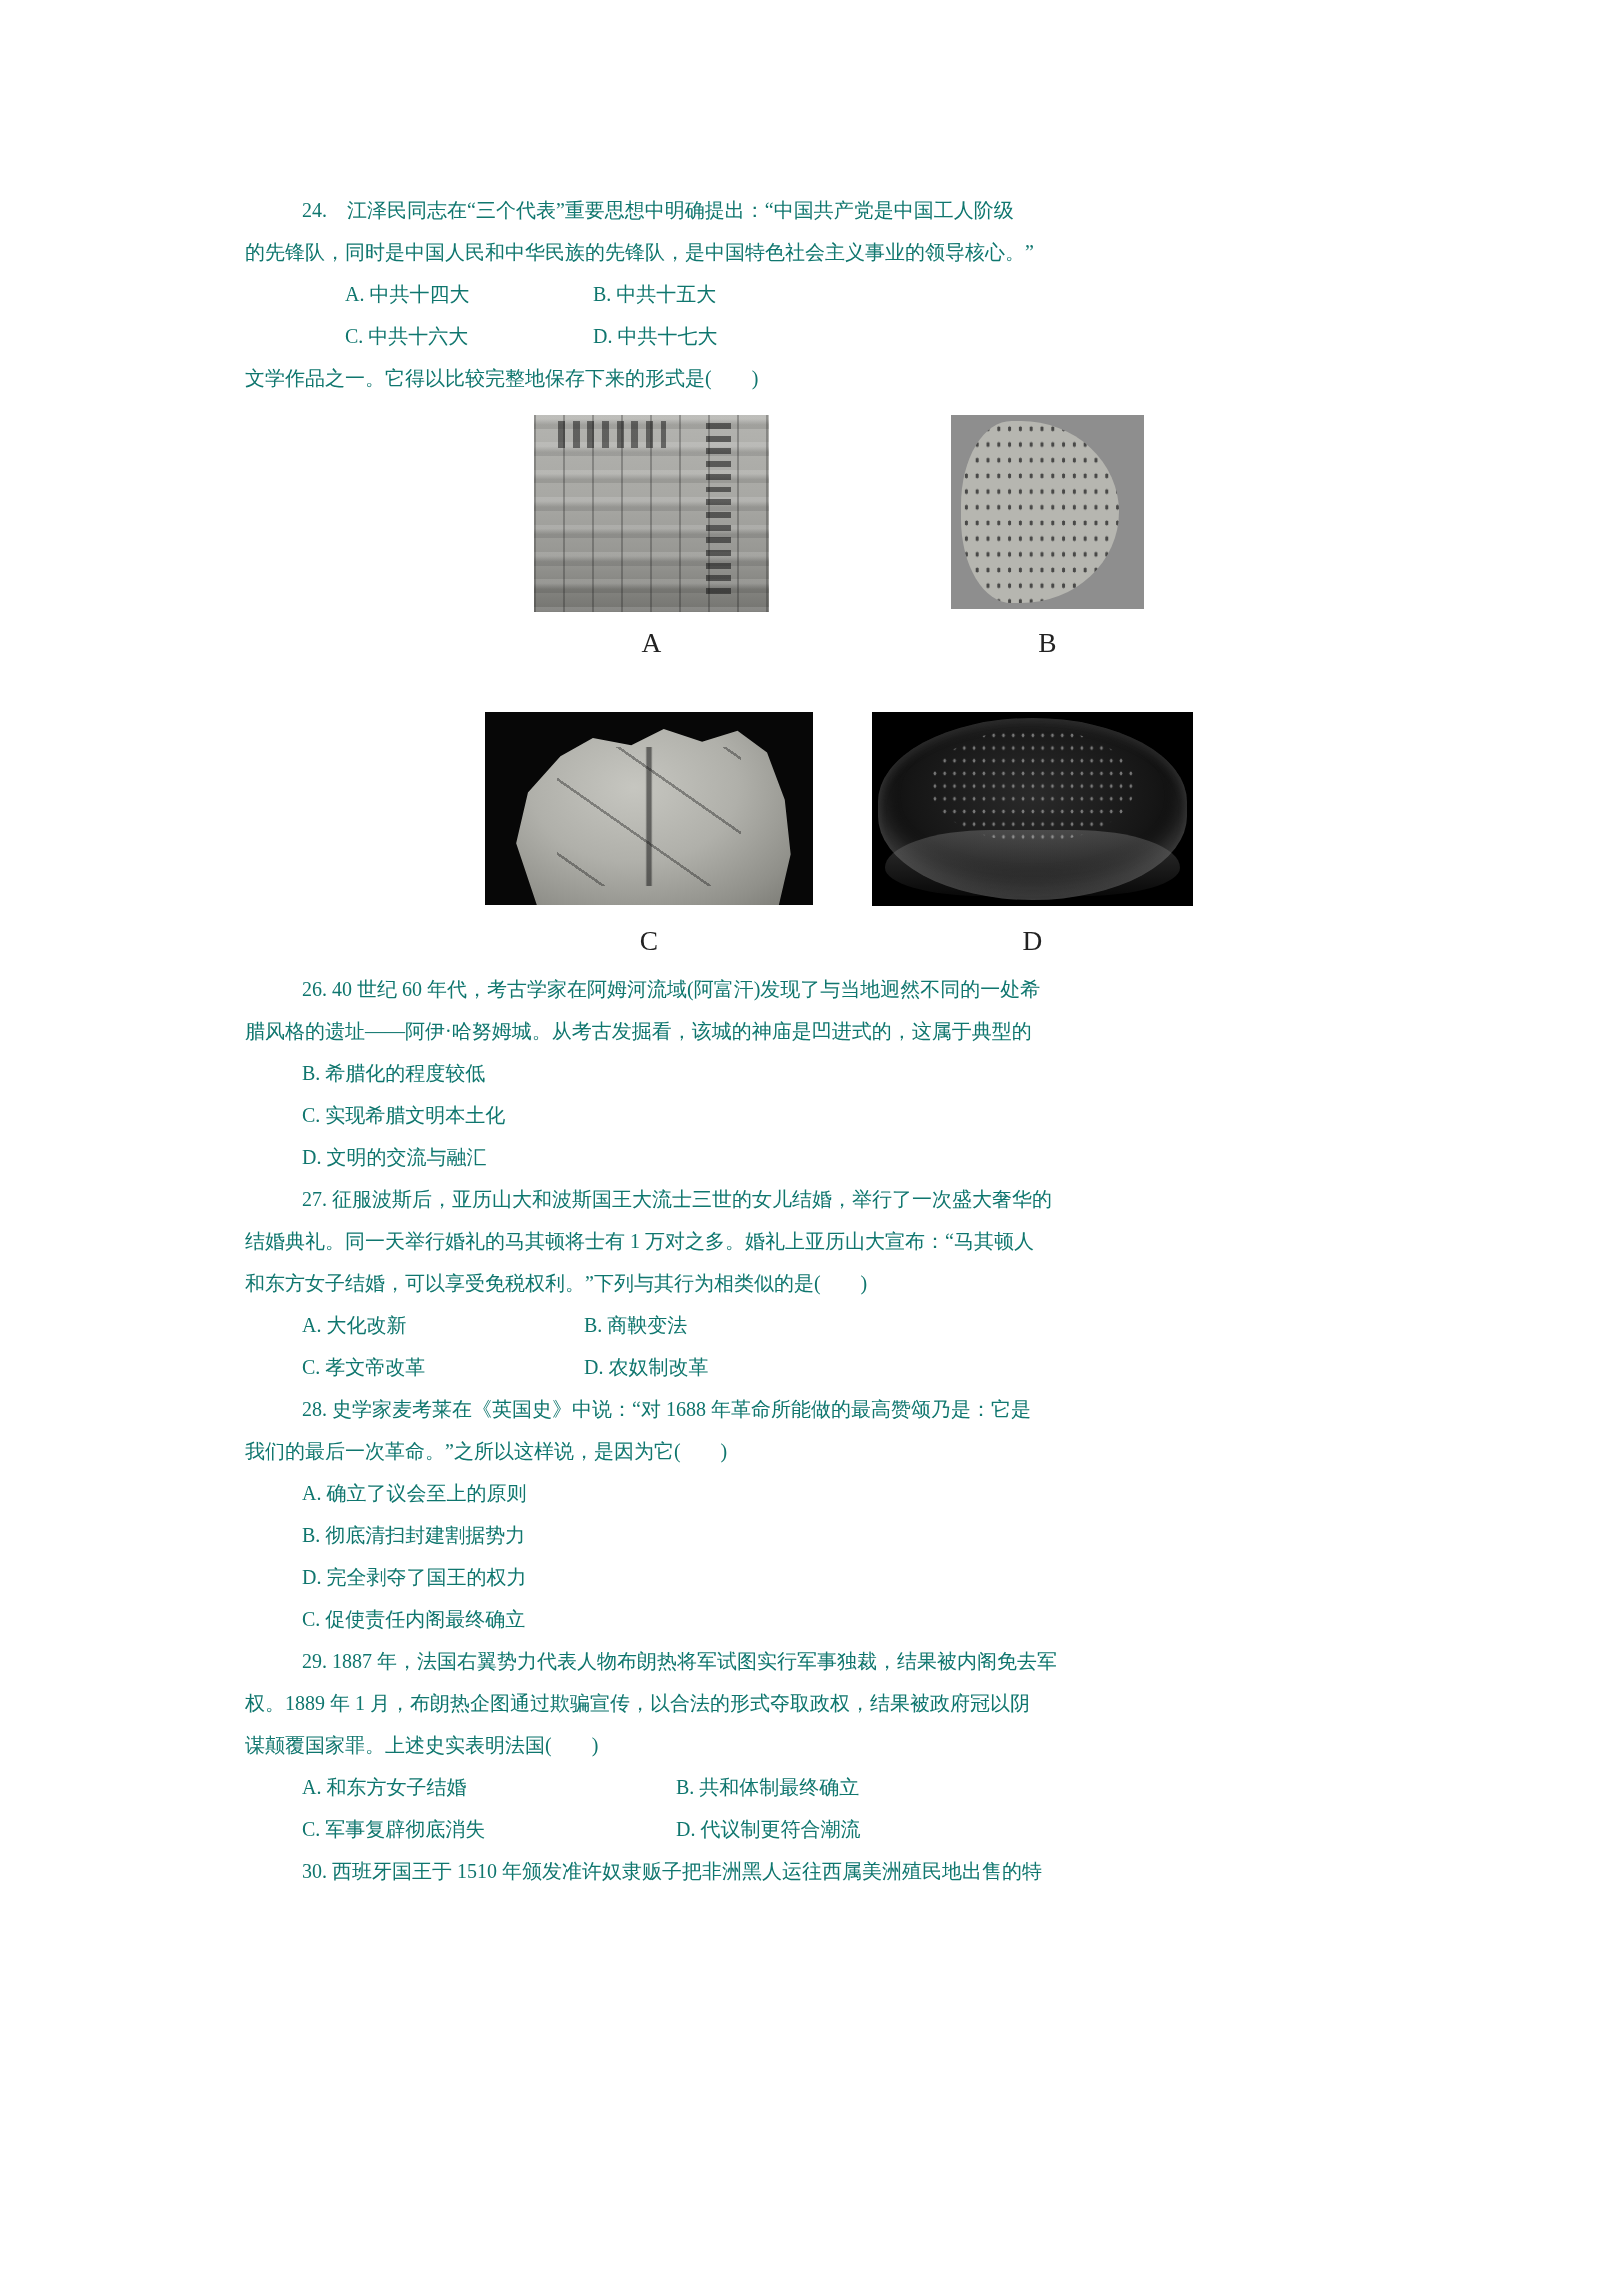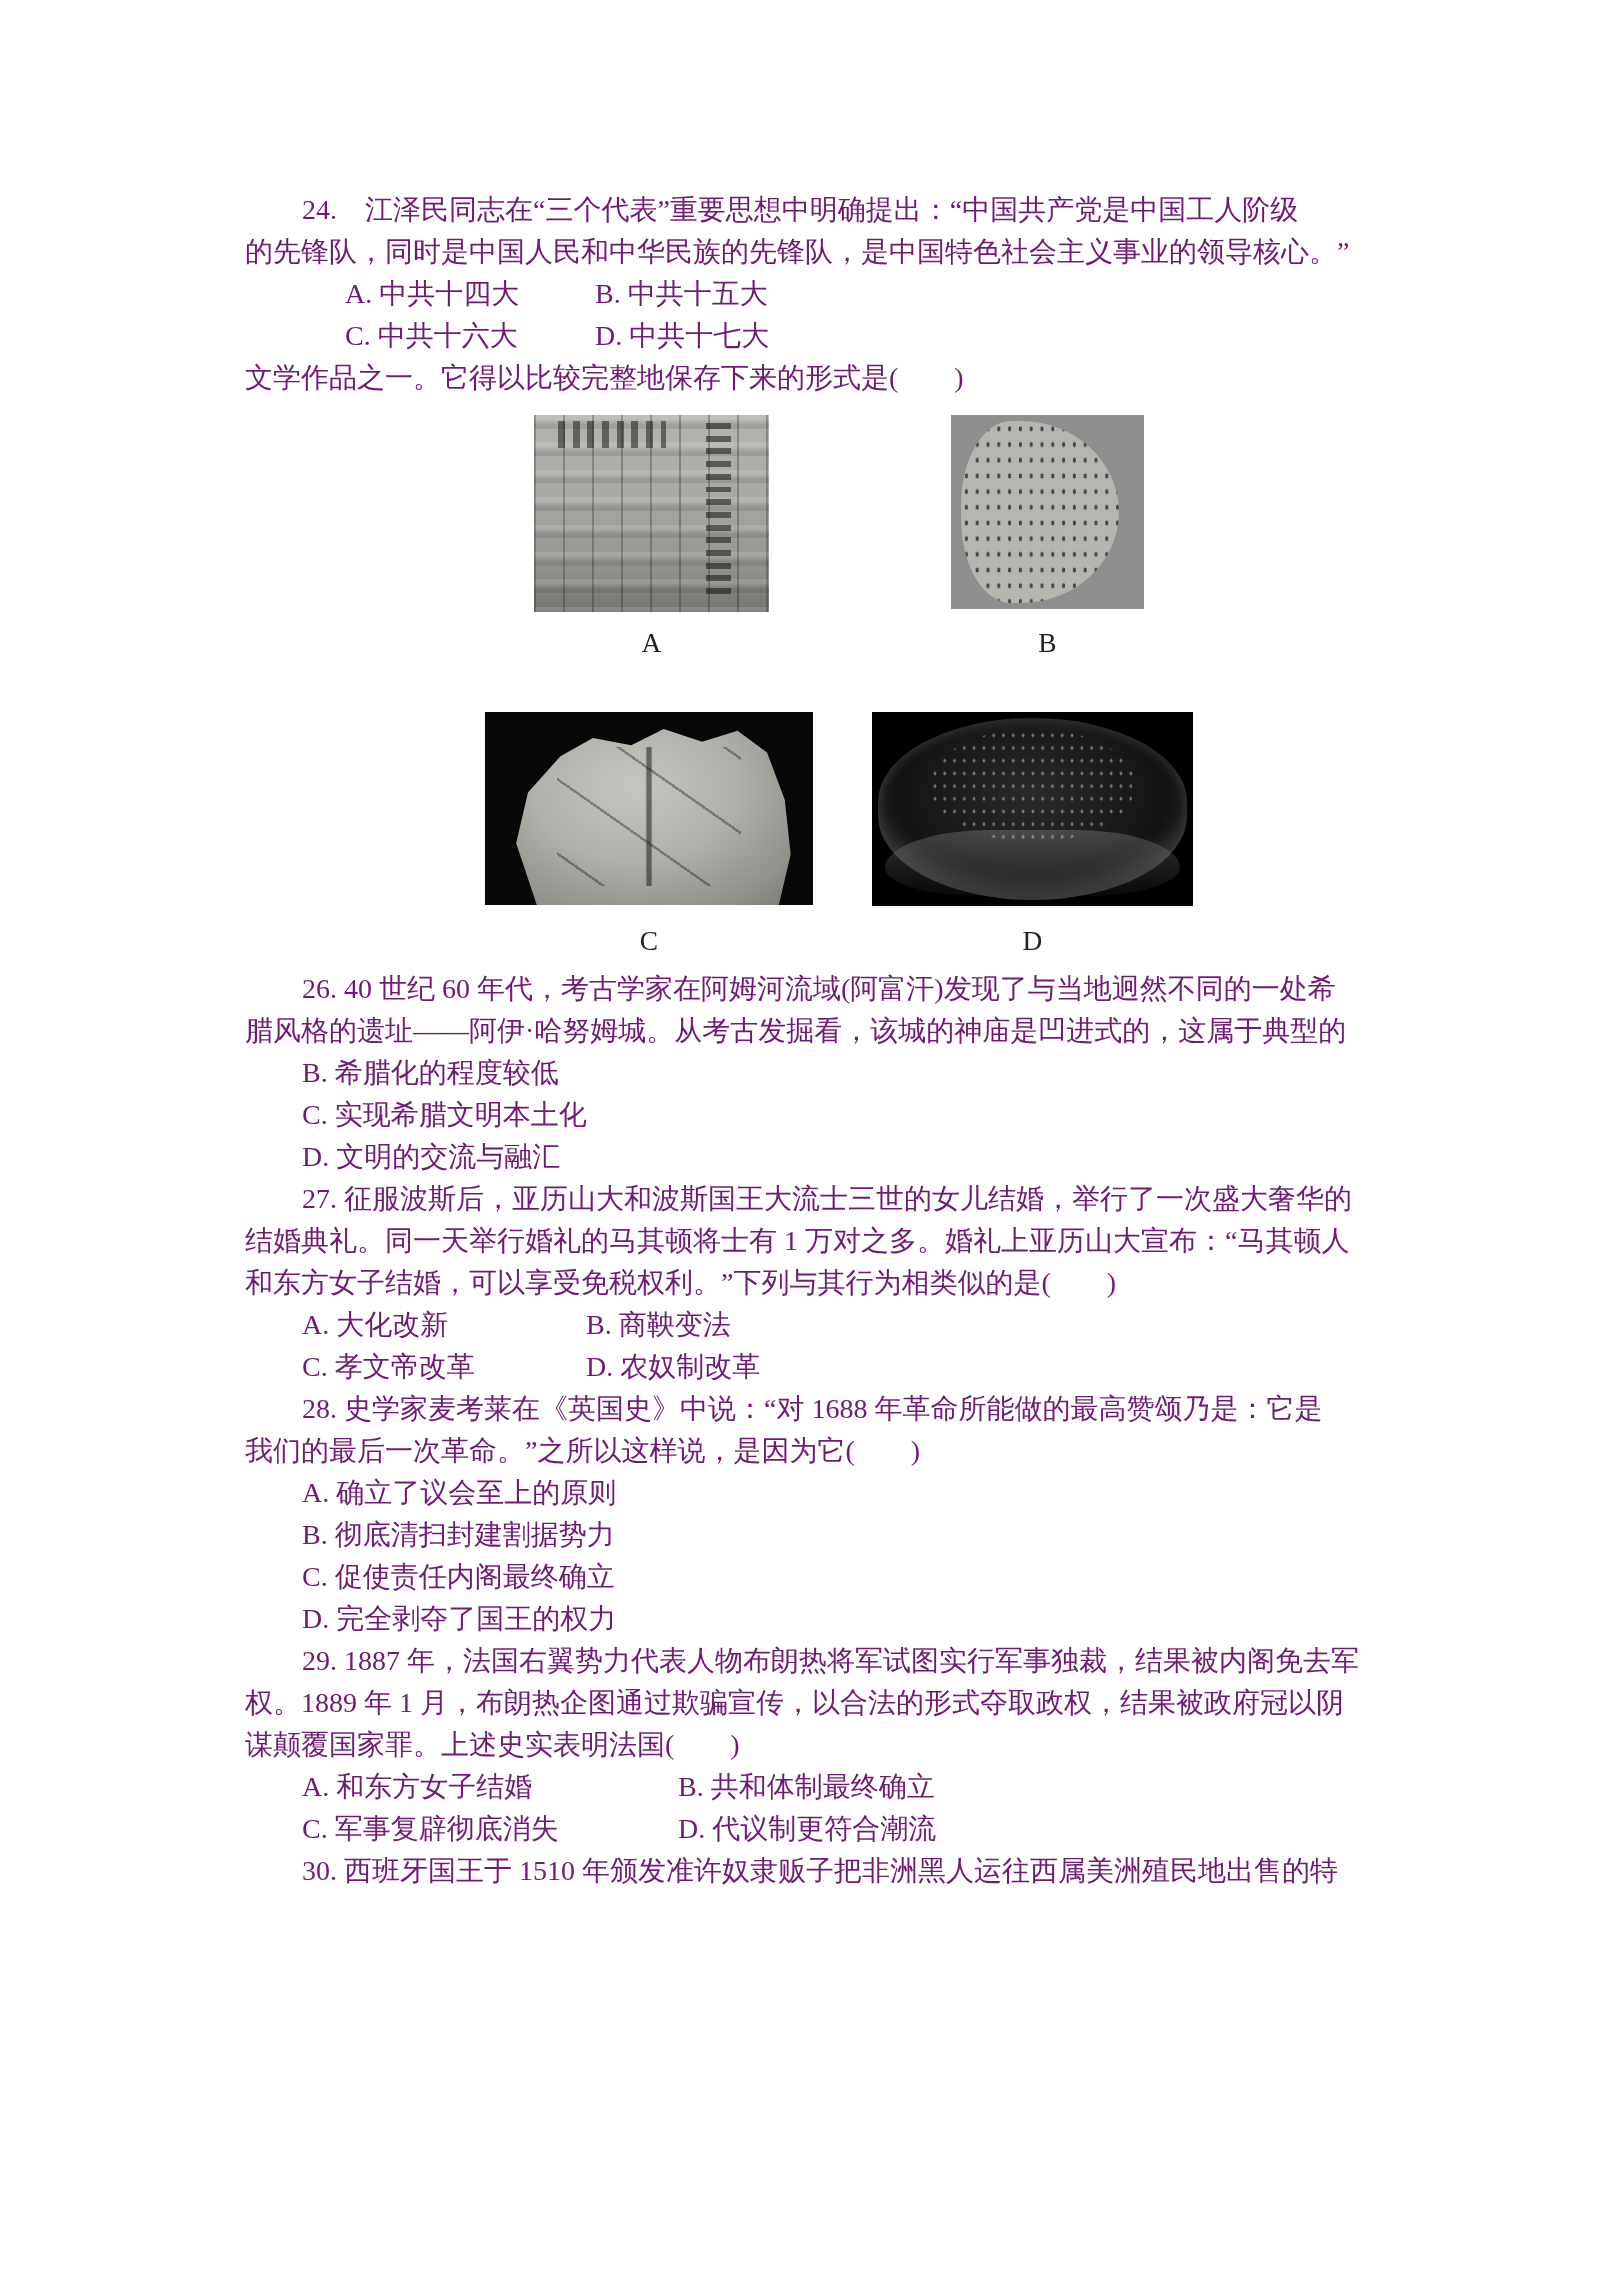--- a/index.html
+++ b/index.html
@@ -2,21 +2,21 @@
 <html><head>
 <meta charset="utf-8">
 <style>
   html,body{margin:0;padding:0;}
   body{
     width:1621px;height:2294px;background:#ffffff;color:#111;
     font-family:"Liberation Serif","DejaVu Serif",serif;
     position:relative;overflow:hidden;
   }
   .content{position:absolute;left:245px;top:189px;width:1147px;}
-  .line{height:42px;line-height:42px;font-size:28px;white-space:nowrap;color:#701a75;}
+  .line{height:42px;line-height:42px;font-size:20px;white-space:nowrap;color:#0f766e;}
   .ind{padding-left:57px;}
   .cell{display:inline-block;}
   .w248{width:243px;margin-left:43px;}
   .w283{width:277px;}
   .w376{width:369px;}
 
   
   .figures{position:relative;height:569px;}
   .fig{position:absolute;}
   .flabel{position:absolute;text-align:center;font-size:27.4px;height:31px;line-height:31px;color:#222;}
@@ -130,24 +130,24 @@
   <section>
     <div class="line ind">28. 史学家麦考莱在《英国史》中说：“对 1688 年革命所能做的最高赞颂乃是：它是</div>
     <div class="line">我们的最后一次革命。”之所以这样说，是因为它(　　)</div>
     <div class="line ind">
       <span class="cell">A. 确立了议会至上的原则</span>
     </div>
     <div class="line ind">
       <span class="cell">B. 彻底清扫封建割据势力</span>
     </div>
     <div class="line ind">
-      <span class="cell">C. 促使责任内阁最终确立</span>
+      <span class="cell">D. 完全剥夺了国王的权力</span>
     </div>
     <div class="line ind">
-      <span class="cell">D. 完全剥夺了国王的权力</span>
+      <span class="cell">C. 促使责任内阁最终确立</span>
     </div>
   </section>
 
   <section>
     <div class="line ind">29. 1887 年，法国右翼势力代表人物布朗热将军试图实行军事独裁，结果被内阁免去军</div>
     <div class="line">权。1889 年 1 月，布朗热企图通过欺骗宣传，以合法的形式夺取政权，结果被政府冠以阴</div>
     <div class="line">谋颠覆国家罪。上述史实表明法国(　　)</div>
     <div class="line ind">
       <span class="cell w376">A. 和东方女子结婚</span>
       <span class="cell">B. 共和体制最终确立</span>

